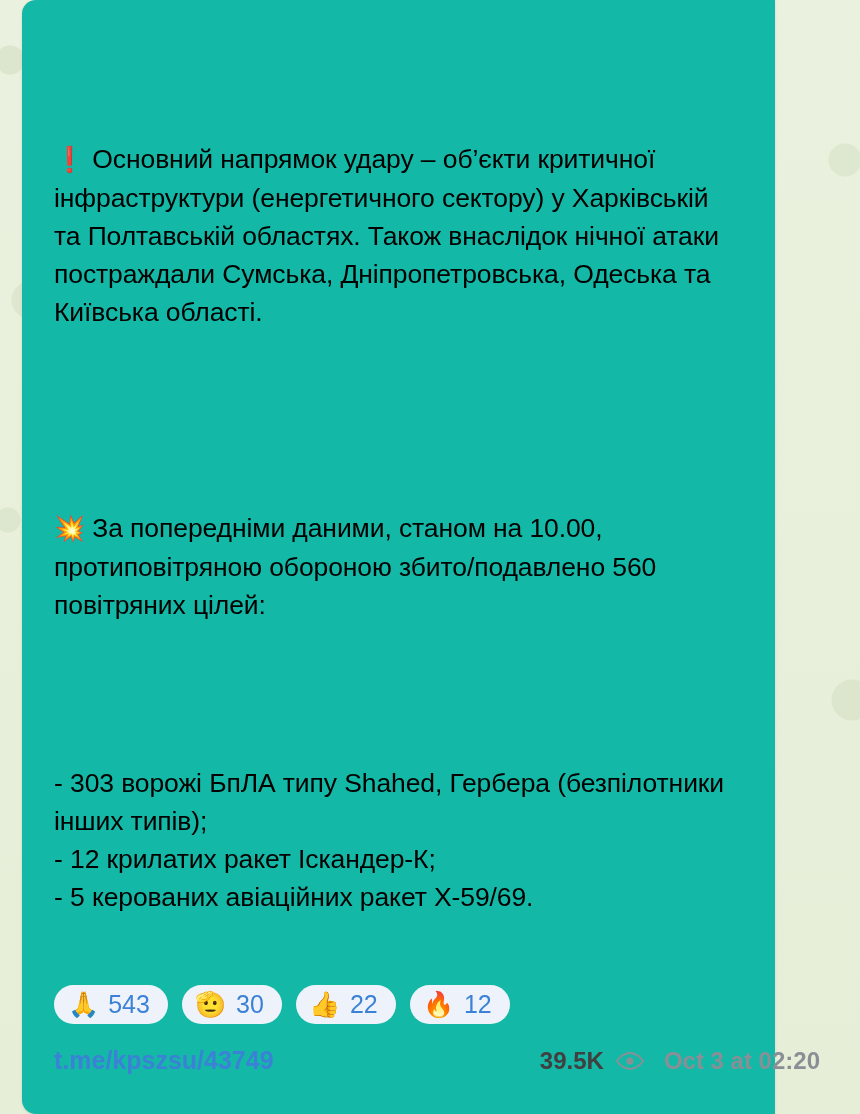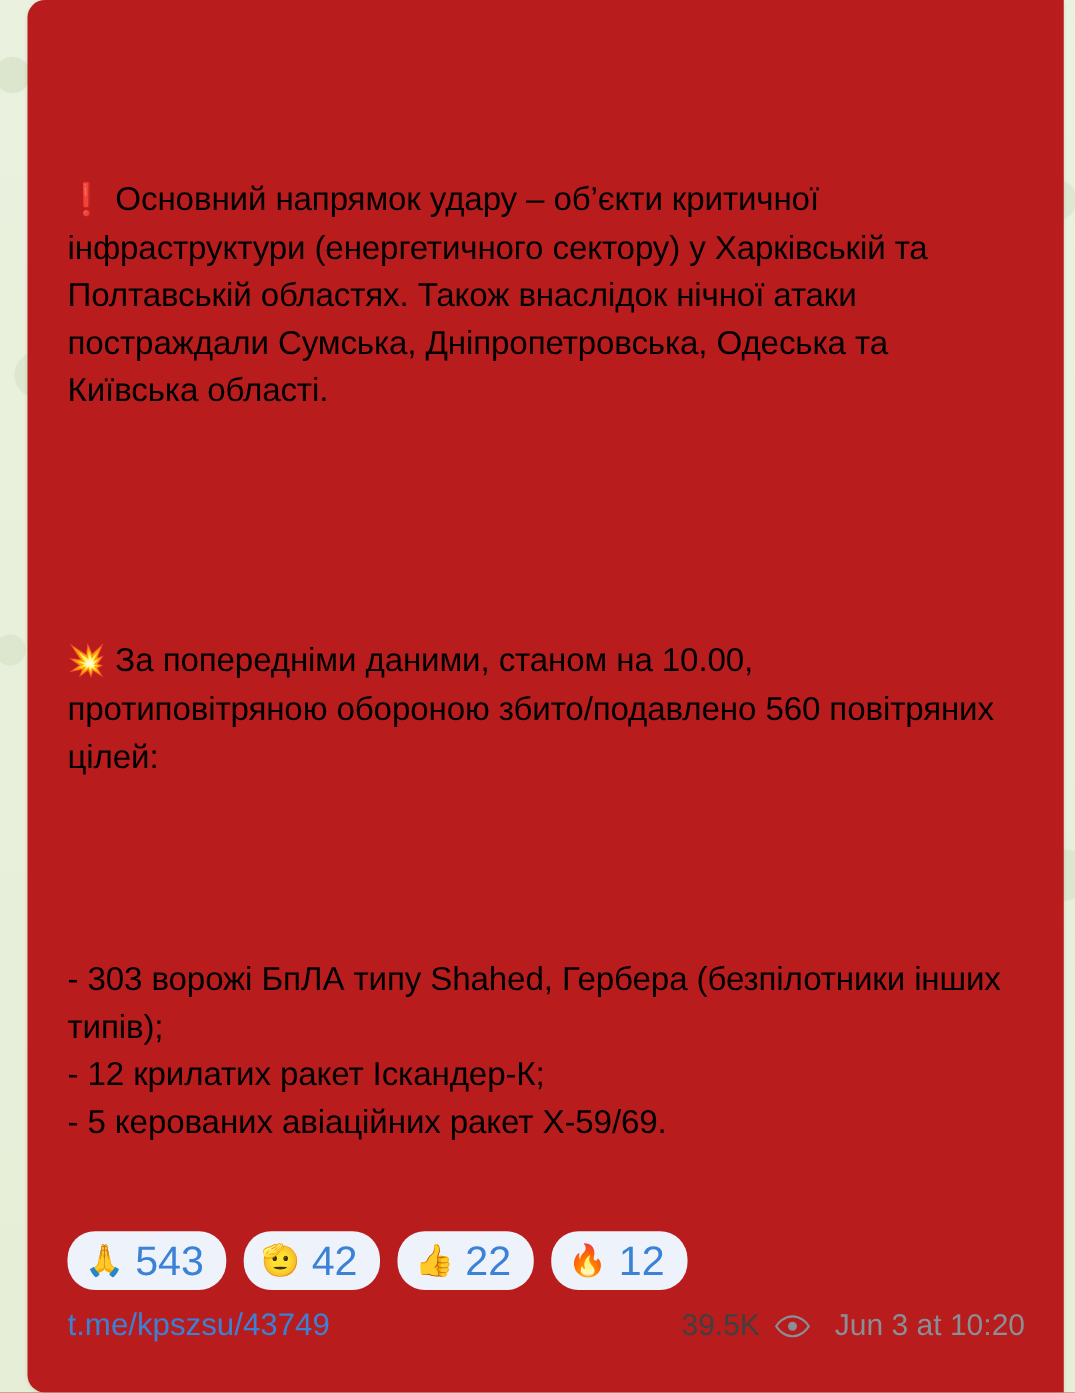--- a/index.html
+++ b/index.html
@@ -24,23 +24,23 @@
       radial-gradient(circle at 8px 520px, rgba(120,150,90,0.10) 0 12px, transparent 13px),
       radial-gradient(circle at 845px 160px, rgba(120,150,90,0.10) 0 16px, transparent 17px),
       radial-gradient(circle at 852px 700px, rgba(120,150,90,0.10) 0 20px, transparent 21px),
       linear-gradient(180deg, #eaf1de 0%, #e6eed8 100%);
     z-index: 0;
   }
   #message-card {
     position: absolute;
     left: 22px;
     top: 0;
-    width: 829px;
+    width: 753px;
     height: 1114px;
-    background: #b91c1c;
+    background: #14b8a6;
     border-radius: 14px 0 0 14px;
     box-shadow: 0 1px 3px rgba(0,0,0,0.10);
     z-index: 1;
     box-sizing: border-box;
     padding: 26px 40px 0 32px;
     overflow: hidden;
   }
   .msg-text {
     font-size: 26.5px;
     line-height: 38px;
@@ -73,34 +73,35 @@
     padding: 7px 18px 7px 14px;
     cursor: pointer;
     user-select: none;
   }
   .reaction .r-emoji {
     font-family: "DejaVu Sans", sans-serif;
     font-size: 25px;
     line-height: 1;
   }
   .reaction .r-count {
-    font-size: 33px;
+    font-size: 25px;
     color: #3b82d6;
     font-weight: 400;
     line-height: 1;
   }
   #footer {
     position: absolute;
     left: 54px;
     right: 40px;
     top: 1046px;
     display: flex;
     align-items: center;
     justify-content: space-between;
     z-index: 2;
+    font-weight: bold;
   }
   #post-link {
     font-size: 25px;
     color: #3b82d6;
     text-decoration: none;
     cursor: pointer;
   }
   #footer-right {
     display: flex;
     align-items: center;
@@ -149,21 +150,21 @@
   </div>
 </div>
 
 <div id="reactions">
   <div class="reaction">
     <span class="r-emoji">🙏</span>
     <span class="r-count">543</span>
   </div>
   <div class="reaction">
     <span class="r-emoji">🫡</span>
-    <span class="r-count">42</span>
+    <span class="r-count">30</span>
   </div>
   <div class="reaction">
     <span class="r-emoji">👍</span>
     <span class="r-count">22</span>
   </div>
   <div class="reaction">
     <span class="r-emoji">🔥</span>
     <span class="r-count">12</span>
   </div>
 </div>
@@ -171,15 +172,15 @@
 <div id="footer">
   <a id="post-link" href="#">t.me/kpszsu/43749</a>
   <div id="footer-right">
     <span class="views-count">39.5K</span>
     <span class="eye">
       <svg width="28" height="18" viewBox="0 0 28 18" xmlns="http://www.w3.org/2000/svg">
         <path d="M14 1C7.5 1 2.5 6.2 1 9c1.5 2.8 6.5 8 13 8s11.5-5.2 13-8c-1.5-2.8-6.5-8-13-8z" fill="none" stroke="#8a8f96" stroke-width="1.8"></path>
         <circle cx="14" cy="9" r="3.6" fill="#8a8f96"></circle>
       </svg>
     </span>
-    <span class="post-date">Jun 3 at 10:20</span>
+    <span class="post-date">Oct 3 at 02:20</span>
   </div>
 </div>
 
 </body></html>

